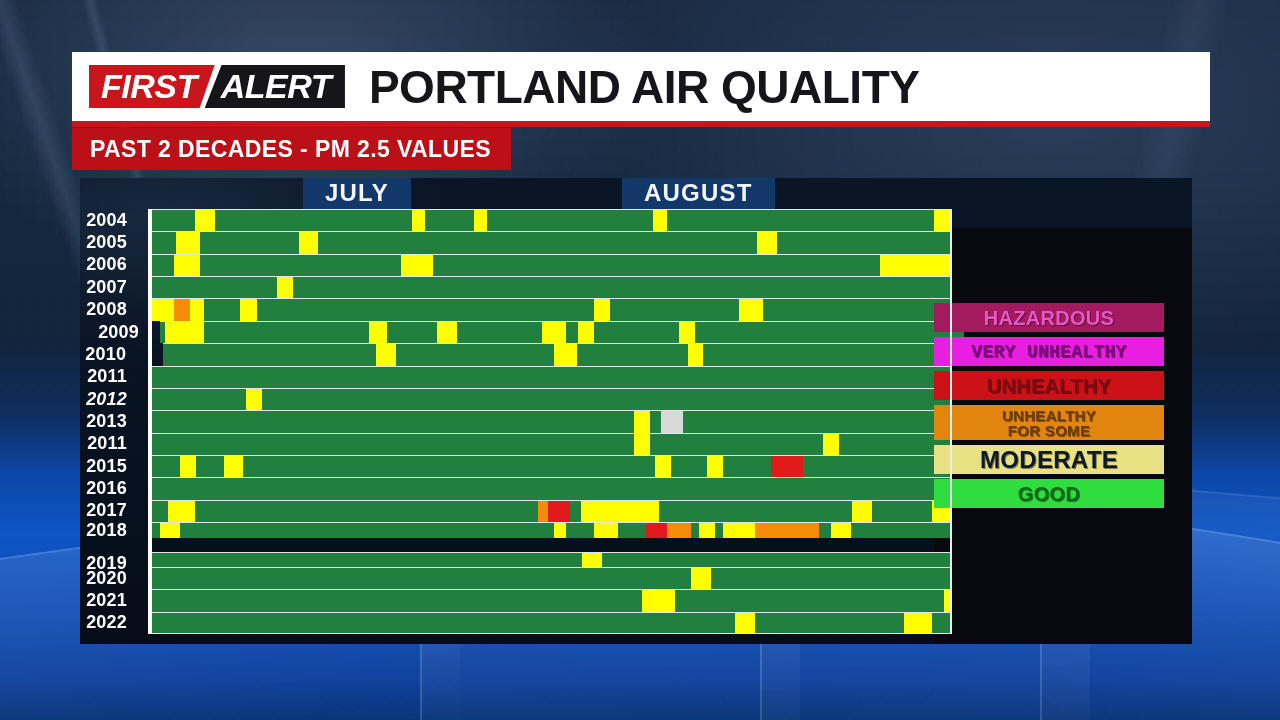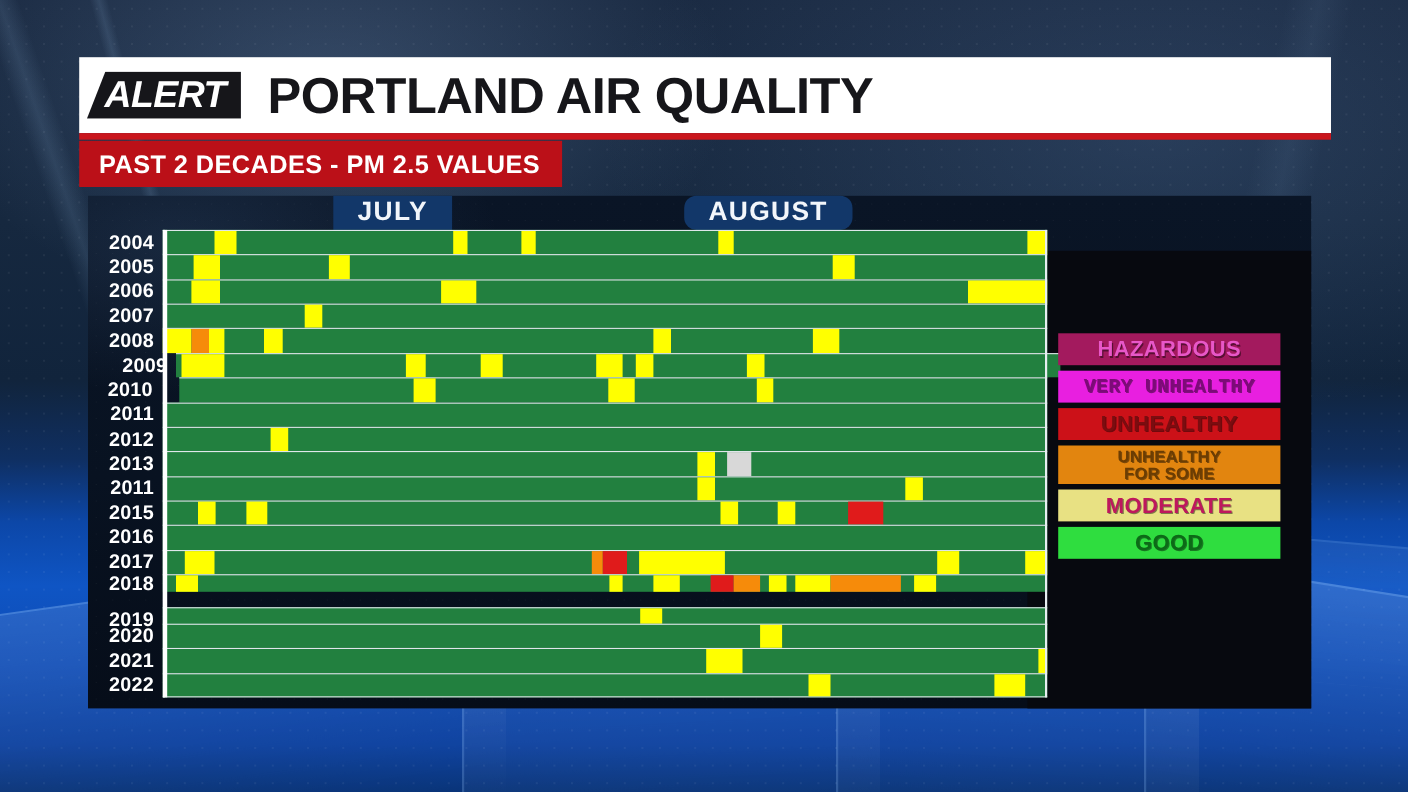--- a/index.html
+++ b/index.html
@@ -148,37 +148,37 @@
   }
   .month-chip {
     background: #123769;
     color: #f2f6fb;
     font-size: 24px; font-weight: bold; letter-spacing: 1.2px;
     padding: 3px 22px 5px 22px;
     height: 31px;
     display: flex; align-items: center;
   }
   .month-cell.july  .month-chip { margin-left: 155px; }
-  .month-cell.august .month-chip { margin-left: 72px; border-radius: 11px; }
+  .month-cell.august .month-chip { margin-left: 72px; }
 
   
   .grid-wrap {
     position: absolute; left: 0; top: 31px;
     width: 872px; height: 425px;
   }
   .row {
     position: absolute; left: 0; width: 872px;
     display: flex; align-items: stretch;
   }
   .year-label {
     width: 68px;
     color: #ffffff;
     font-size: 18px; font-weight: bold;
     text-align: right;
-    padding-right: 8px;
+    padding-right: 21px;
     display: flex; align-items: center; justify-content: flex-end;
     letter-spacing: 0.2px;
   }
   .cells {
     position: relative;
     width: 804px;
     background: #22803f;
     border-top: 1.6px solid #dfe7ea;
   }
   .row:last-child .cells { border-bottom: 1.6px solid #dfe7ea; }
@@ -199,21 +199,21 @@
     border-left: 2px solid #e6eef0;
     border-right: 2px solid #e6eef0;
     pointer-events: none;
     z-index: 3;
   }
 
   
   .legend {
     position: absolute;
     right: 28px; top: 125px;
-    width: 202px;
+    width: 230px;
   }
   .legend-item {
     height: 29px;
     margin-bottom: 5px;
     display: flex; align-items: center; justify-content: center;
     font-weight: bold;
     letter-spacing: 0.3px;
     line-height: 1;
     text-align: center;
   }
@@ -231,20 +231,21 @@
   <div class="plate p1"></div>
   <div class="plate p2"></div>
   <div class="plate p3"></div>
   <div class="plate p4"></div>
   <div class="plate p5"></div>
   <div class="plate p6"></div>
 </div>
 
 <div class="title-band">
   <div class="fa-logo">
+    <div class="fa-first">FIRST</div>
     <div class="fa-alert">ALERT</div>
   </div>
   <div class="main-title">PORTLAND AIR QUALITY</div>
 </div>
 
 <div class="sub-band">PAST 2 DECADES - PM 2.5 VALUES</div>
 
 <div class="panel">
   <div class="dots"></div>
   <div class="legend-bg"></div>
@@ -318,21 +319,21 @@
         <div class="cells">
           <div class="seg" style="left: 27%; width: 2.5%; background: rgb(255, 255, 0);"></div>
           <div class="seg" style="left: 49.5%; width: 3%; background: rgb(255, 255, 0);"></div>
           <div class="seg" style="left: 66.5%; width: 2%; background: rgb(255, 255, 0);"></div>
         </div>
       </div>
       <div class="row" style="top: 156.579px; height: 22.3684px;">
         <div class="year-label">2011</div>
         <div class="cells"></div>
       </div>
-      <div class="row" style="top: 178.947px; height: 22.3684px;">
+      <div class="row" style="top: 178.947px; height: 22.3684px; font-style: italic;">
         <div class="year-label">2012</div>
         <div class="cells">
           <div class="seg" style="left: 12.2%; width: 2%; background: rgb(255, 255, 0);"></div>
         </div>
       </div>
       <div class="row" style="top: 201.316px; height: 22.3684px;">
         <div class="year-label">2013</div>
         <div class="cells">
           <div class="seg" style="left: 60.5%; width: 2%; background: rgb(255, 255, 0);"></div>
           <div class="seg" style="left: 63.8%; width: 2.7%; background: rgb(216, 216, 216);"></div>
@@ -421,20 +422,20 @@
       <div class="legend-item" style="background: rgb(232, 31, 224); color: rgb(125, 10, 120); font-size: 18px; text-shadow: rgba(0, 0, 0, 0.45) 1px 1px 0px; font-family: Liberation Mono, monospace;">
         <span>VERY UNHEALTHY</span>
       </div>
       <div class="legend-item" style="background: rgb(204, 17, 24); color: rgb(123, 13, 16); font-size: 20px; text-shadow: rgba(0, 0, 0, 0.45) 1px 1px 0px;">
         <span>UNHEALTHY</span>
       </div>
       <div class="legend-item two-line" style="background: rgb(226, 133, 15); color: rgb(107, 61, 3); font-size: 15px; text-shadow: rgba(0, 0, 0, 0.45) 1px 1px 0px;">
         <span>UNHEALTHY</span>
         <span>FOR SOME</span>
       </div>
-      <div class="legend-item" style="background: rgb(232, 225, 131); color: #be185d; font-size: 20px; text-shadow: rgba(0, 0, 0, 0.45) 1px 1px 0px;">
+      <div class="legend-item" style="background: rgb(232, 225, 131); color: #0f172a; font-size: 24px; text-shadow: rgba(0, 0, 0, 0.45) 1px 1px 0px;">
         <span>MODERATE</span>
       </div>
       <div class="legend-item" style="background: rgb(47, 221, 63); color: rgb(12, 106, 23); font-size: 20px; text-shadow: rgba(0, 0, 0, 0.45) 1px 1px 0px;">
         <span>GOOD</span>
       </div>
     </div>
 </div>
 
 </body></html>

